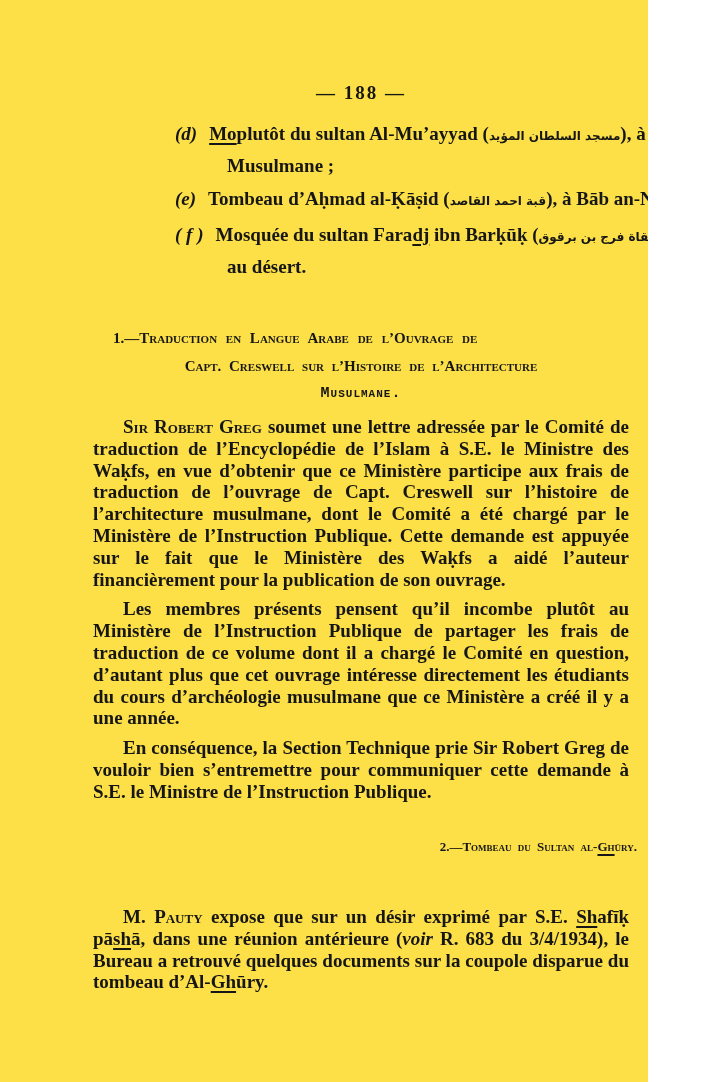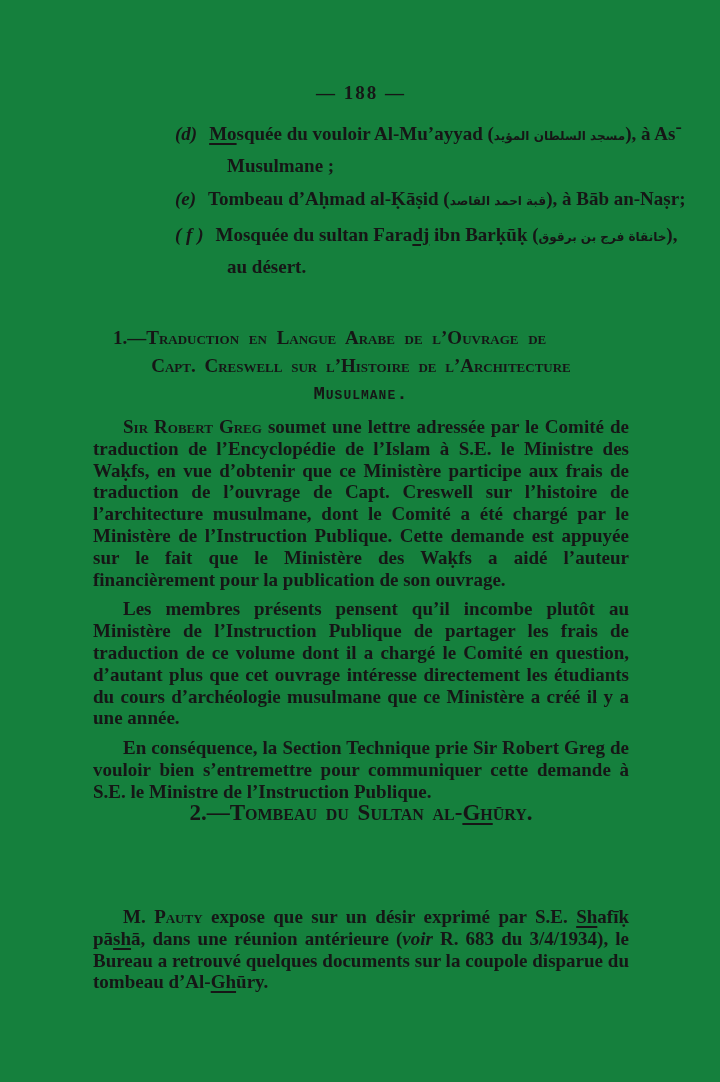--- a/index.html
+++ b/index.html
@@ -1,20 +1,20 @@
 <!DOCTYPE html>
 <html lang="fr"><head>
 <meta charset="utf-8">
 <style>
   html,body { margin:0; padding:0; background:#ffffff; }
   .page {
     position:relative;
-    width:720px;
+    width:648px;
     height:1082px;
-    background:#15803d;
+    background:#fde047;
     color:#161616;
     font-family:"Liberation Serif","DejaVu Serif",serif;
     font-weight:700;
     overflow:hidden;
   }
   .block { position:absolute; left:85px; width:552px; }
 
   .pageno {
     top:82px;
     text-align:center;
@@ -44,55 +44,55 @@
   .sc { font-variant:small-caps; }
   .sup { position:relative; top:-7px; }
   .ar {
     font-family:"DejaVu Sans","DejaVu Serif",sans-serif;
     font-size:12px;
     font-weight:700;
   }
 
   .h1 {
     top:324px;
-    font-size:19px;
+    font-size:15px;
     line-height:28px;
     font-variant:small-caps;
   }
   .h1 .l0 { margin-left:28px; word-spacing:5px; }
   .h1 .l1 { text-align:center; word-spacing:4px; }
   .h1 .l2 { text-align:center; letter-spacing:1px;font-family:Liberation Mono, monospace; }
 
   .bodytext {
     font-size:19px;
     line-height:21.8px;
     text-align:justify;
   }
   .sec1 { top:408px; }
   .bodytext p { margin:8px; text-indent:30px; }
 
   .h2 {
-    top:800px;
-    text-align:center;
-    font-size:23px;
+    top:839px;
+    text-align:right;
+    font-size:13px;
     font-variant:small-caps;
     word-spacing:3px;
   }
   .p4 { top:898px; }
 </style>
 </head>
 <body>
 
 <div class="page">
 
   <div class="block pageno">— 188 —</div>
 
   <div class="block list">
 
-    <div class="li"><span class="mk">(d)</span><span class="u">Mo</span><span>squée du vouloir Al-Mu’ayyad (</span><span class="ar" lang="ar">مسجد السلطان المؤيد</span><span>), à As</span><span class="sup">-</span><br><span>Musulmane ;</span></div>
+    <div class="li"><span class="mk">(d)</span><span class="u">Mo</span><span>plutôt du sultan Al-Mu’ayyad (</span><span class="ar" lang="ar">مسجد السلطان المؤيد</span><span>), à As</span><span class="sup">-</span><br><span>Musulmane ;</span></div>
 
     <div class="li"><span class="mk">(e)</span><span>Tombeau d’Aḥmad al-Ḳāṣid (</span><span class="ar" lang="ar">قبة احمد القاصد</span><span>), à Bāb an-Naṣr;</span></div>
 
     <div class="li"><span class="mk">( f )</span><span>Mosquée du sultan Fara</span><span class="u">dj</span><span> ibn Barḳūḳ (</span><span class="ar" lang="ar">خانقاة فرج بن برقوق</span><span>),</span><br><span>au désert.</span></div>
   </div>
 
   <div class="block h1">
     <div class="l0">1.—Traduction en Langue Arabe de l’Ouvrage de</div>
     <div class="l1">Capt. Creswell sur l’Histoire de l’Architecture</div>
     <div class="l2">Musulmane.</div>

